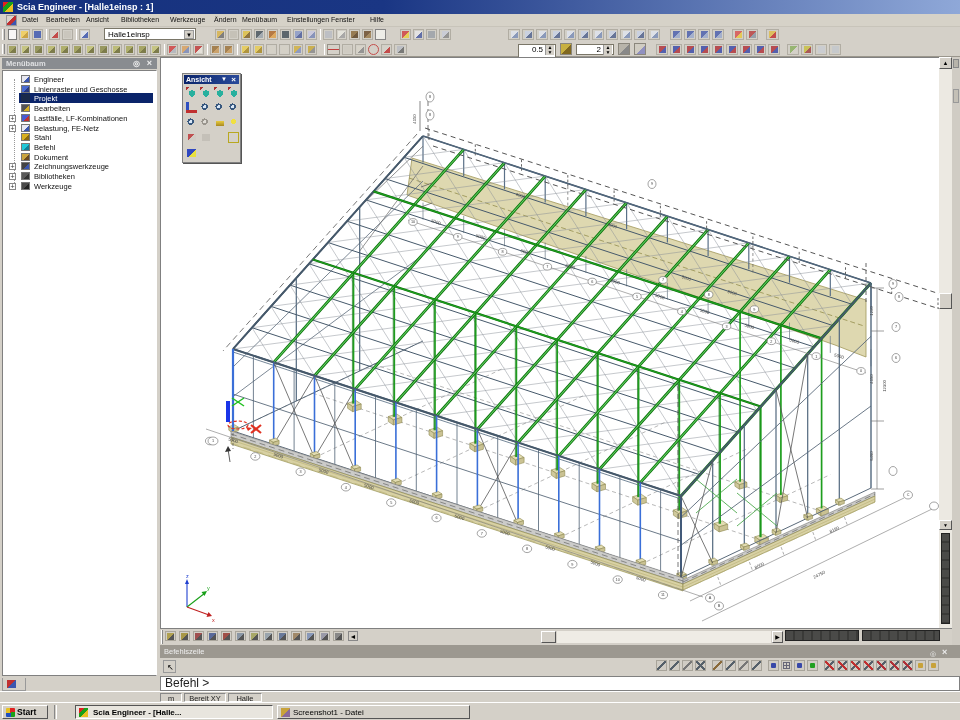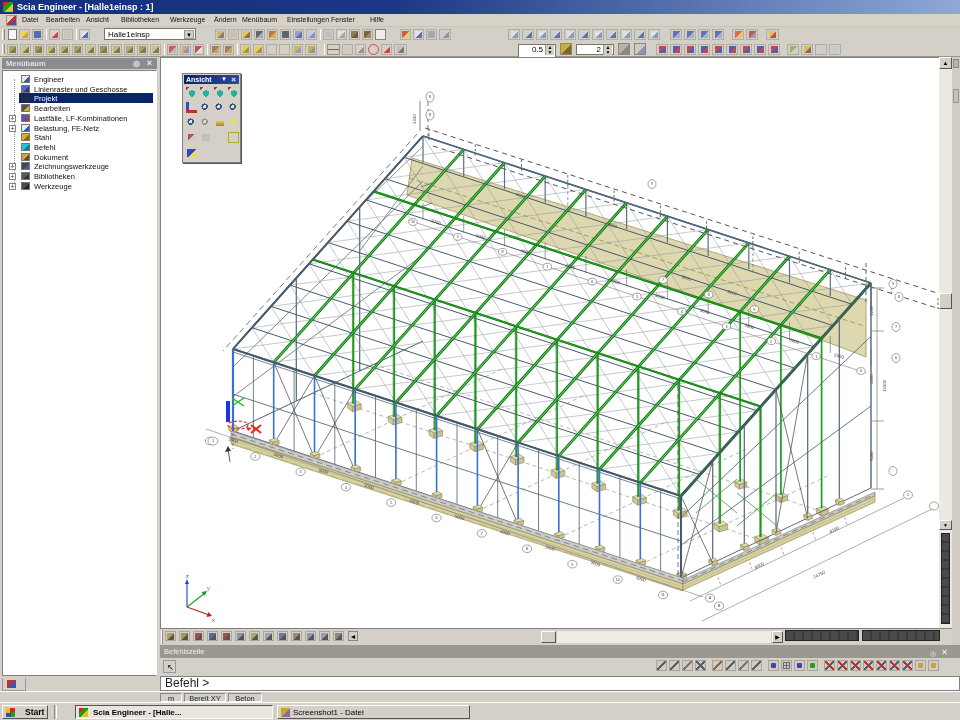--- a/index.html
+++ b/index.html
@@ -955,27 +955,27 @@
 <div class="abs" style="left:160px;top:676px;width:800px;height:15px;background:#fff;border:1px solid #808080;font-size:12px;line-height:13px;color:#222;padding-left:4px">Befehl &gt;</div>
 <div class="abs" style="left:0;top:677px;width:160px;height:14px;background:#d4d0c8">
  <div class="abs" style="left:2px;top:1px;width:24px;height:13px;background:#d4d0c8;border:1px solid #999;border-top:0">
       <span class="abs" style="left:4px;top:2px;width:9px;height:8px;background:linear-gradient(135deg,#c03030 50%,#3b56b0 50%)"></span>
     </div>
 </div>
 
 <div class="abs" style="left:0;top:691px;width:960px;height:11px;background:#d4d0c8;font-size:7.5px;color:#222;border-top:1px solid #fff">
  <div class="abs" style="left:160px;top:1px;width:22px;height:9px;border:1px solid;border-color:#888 #fff #fff #888;text-align:center;line-height:9px">m</div>
  <div class="abs" style="left:184px;top:1px;width:42px;height:9px;border:1px solid;border-color:#888 #fff #fff #888;text-align:center;line-height:9px">Bereit XY</div>
- <div class="abs" style="left:228px;top:1px;width:34px;height:9px;border:1px solid;border-color:#888 #fff #fff #888;text-align:center;line-height:9px">Beton</div>
+ <div class="abs" style="left:228px;top:1px;width:34px;height:9px;border:1px solid;border-color:#888 #fff #fff #888;text-align:center;line-height:9px">Halle</div>
 </div>
 
 <div class="abs" style="left:0;top:702px;width:960px;height:18px;background:#d4d0c8;border-top:1px solid #fff">
  <div class="abs" style="left:2px;top:2px;width:46px;height:14px;background:#d4d0c8;border:1px solid;border-color:#fff #555 #555 #fff;font-size:8.5px;font-weight:bold;line-height:13px">
    <span class="abs" style="left:3px;top:2px;width:9px;height:9px;background:conic-gradient(#e02020 0 25%,#18a018 0 50%,#2050c0 0 75%,#e8c020 0);border-radius:1px"></span>
-   <span style="margin-left:22px">Start</span>
+   <span style="margin-left:14px">Start</span>
  </div>
  <div class="abs" style="left:54px;top:2px;width:3px;height:14px;border-left:1px solid #888;border-right:1px solid #fff"></div>
  <div class="abs" style="left:75px;top:2px;width:198px;height:14px;background:#e8e5de;border:1px solid;border-color:#555 #fff #fff #555;font-size:8px;font-weight:bold;line-height:13px">
    <span class="abs" style="left:3px;top:2px;width:9px;height:9px;background:linear-gradient(135deg,#e02020 30%,#18a018 30%,#18a018 60%,#e8c020 60%)"></span>
    <span style="margin-left:17px">Scia Engineer - [Halle...</span>
  </div>
  <div class="abs" style="left:277px;top:2px;width:193px;height:14px;background:#d4d0c8;border:1px solid;border-color:#fff #555 #555 #fff;font-size:8px;line-height:13px">
    <span class="abs" style="left:3px;top:2px;width:9px;height:9px;background:linear-gradient(135deg,#c8a23a 50%,#8a6a9a 50%)"></span>
    <span style="margin-left:15px">Screenshot1 - Datei</span>
  </div>

